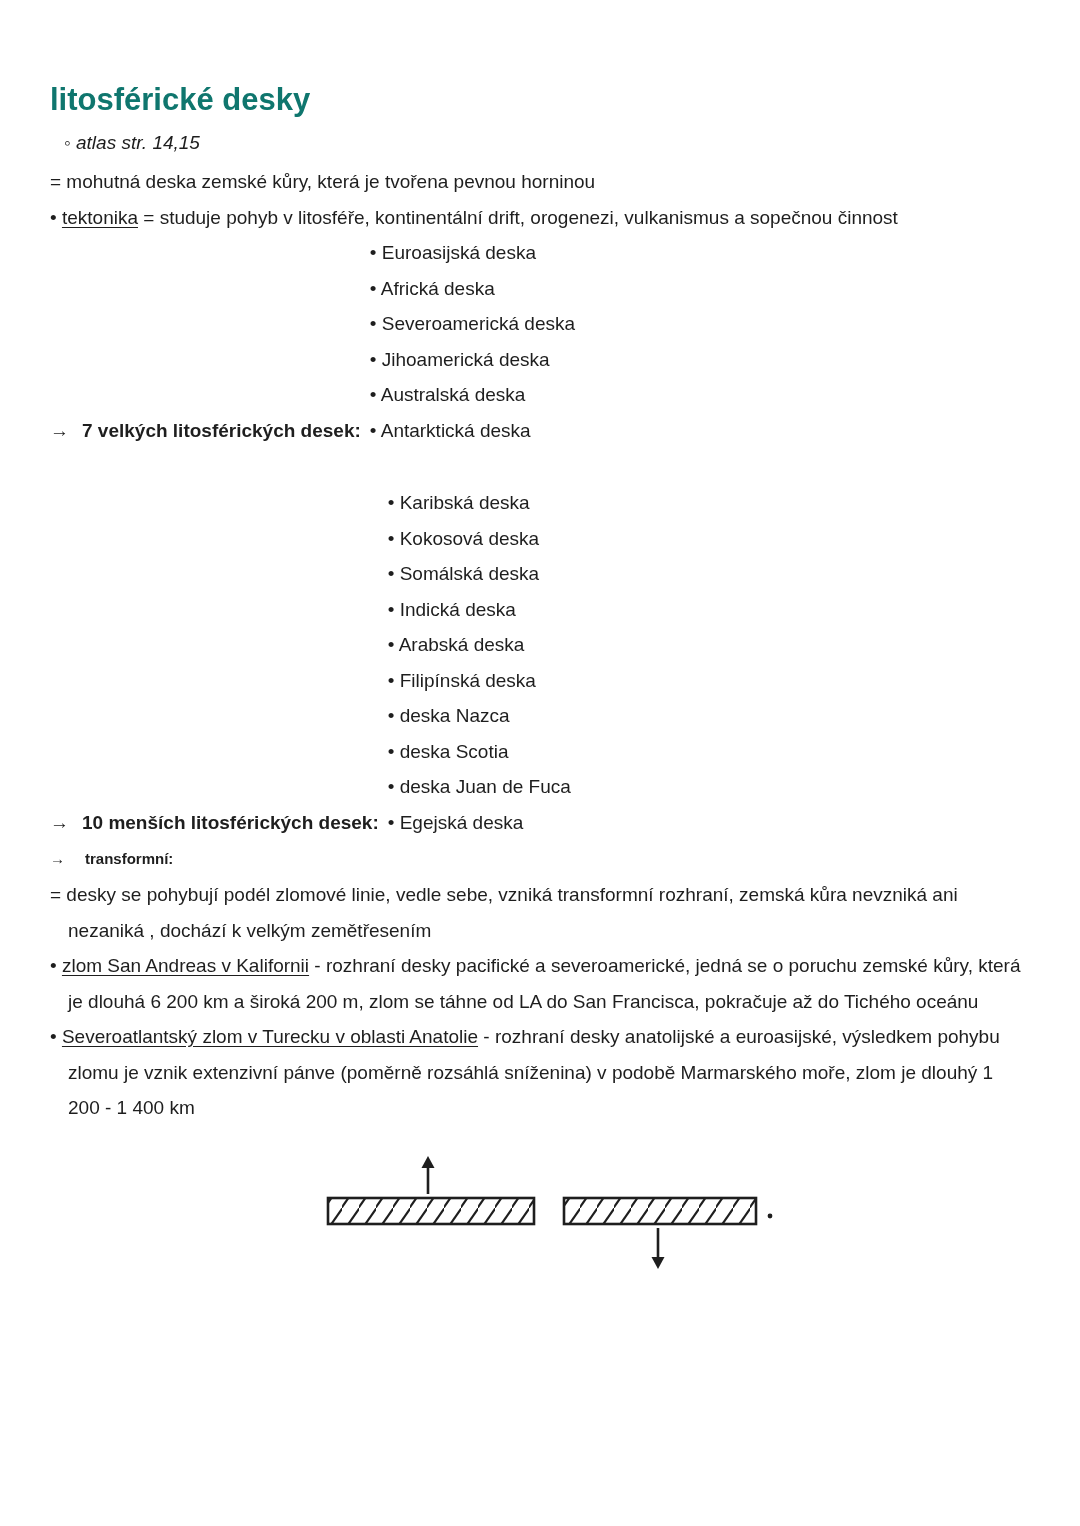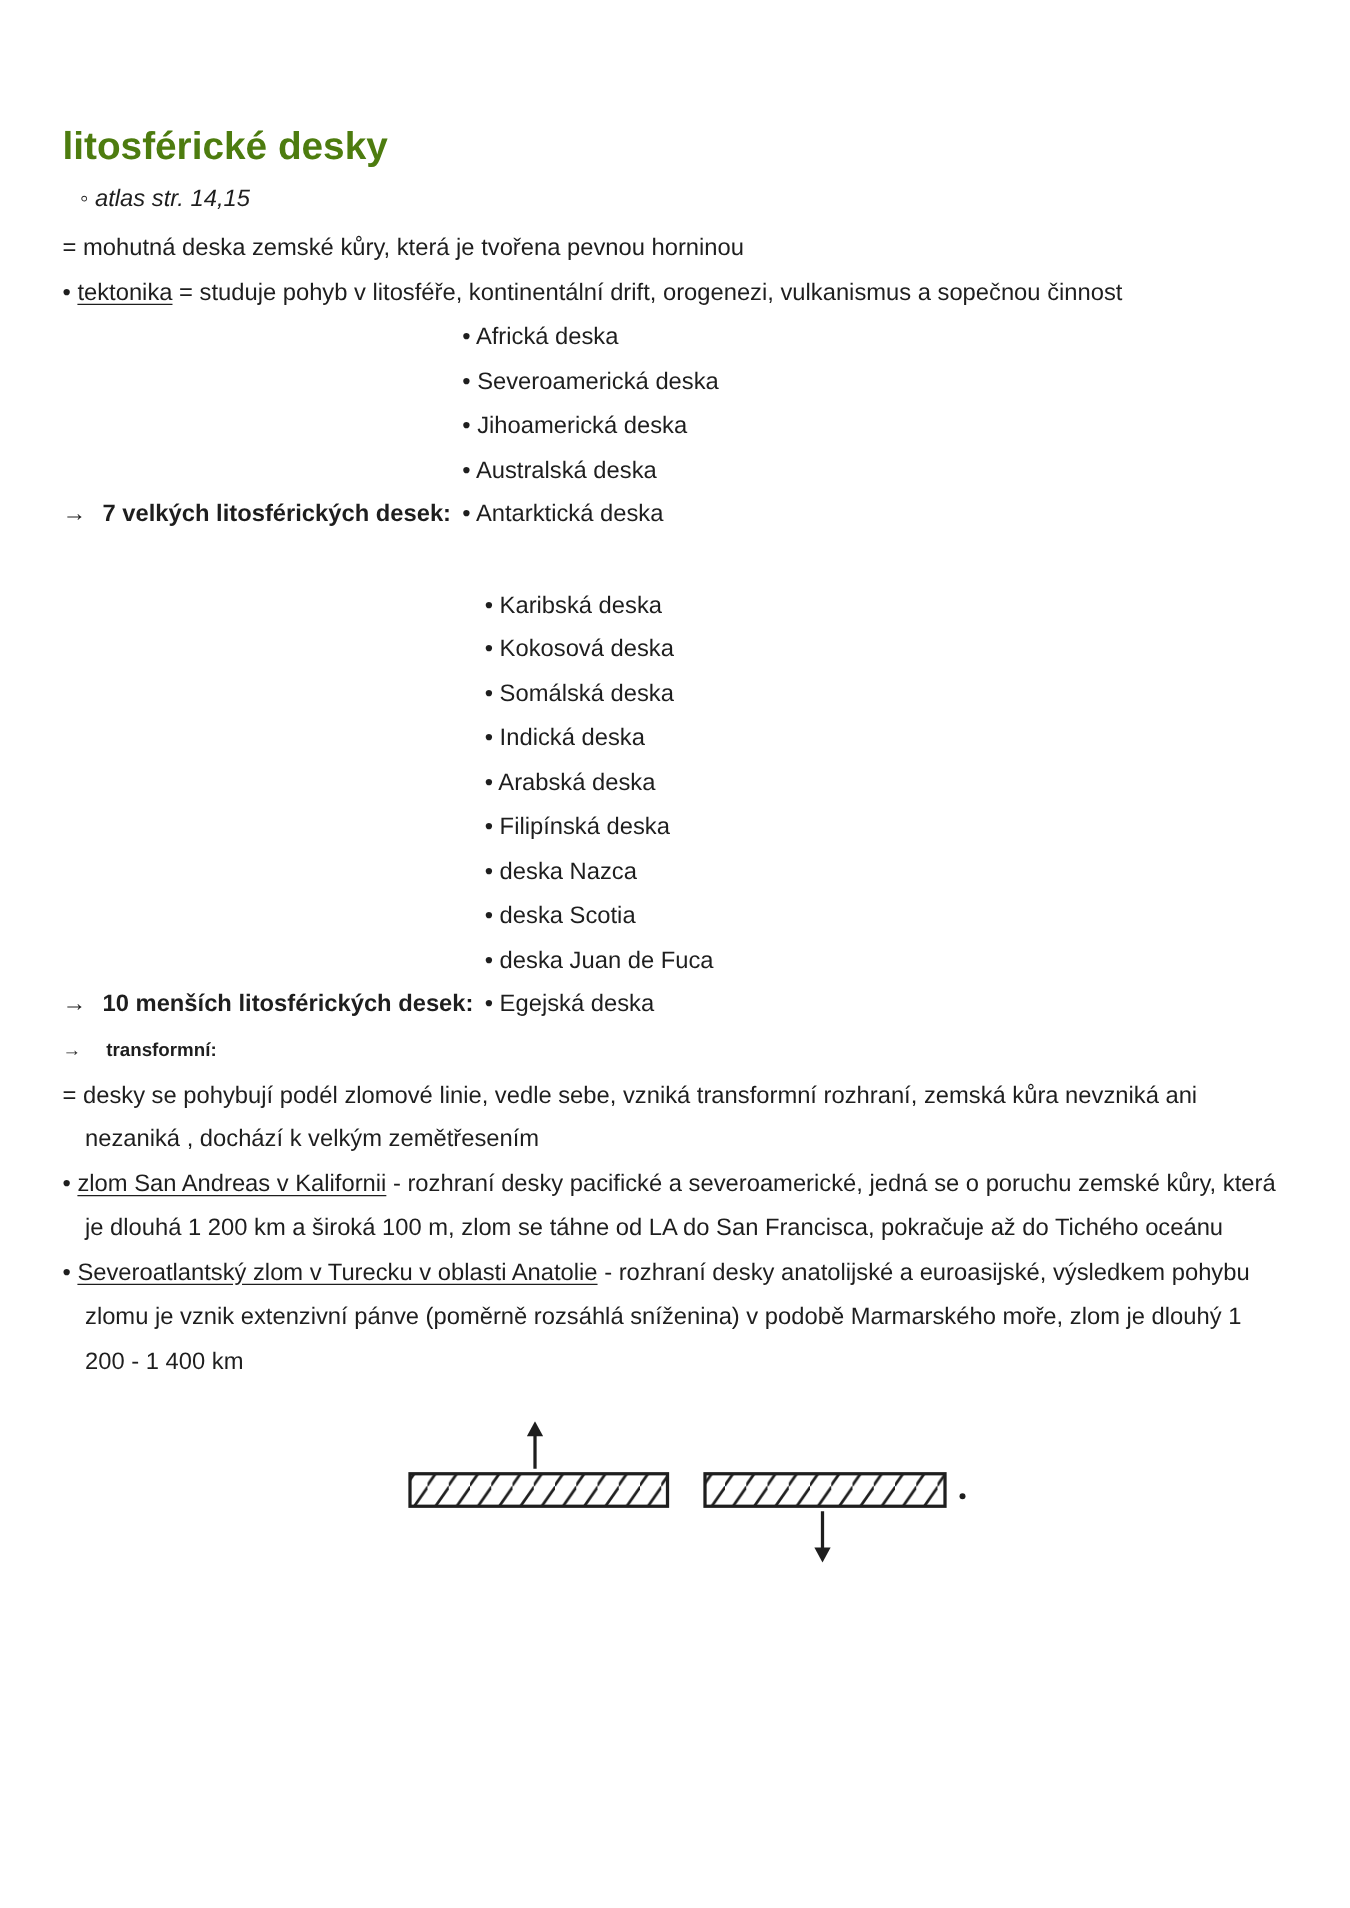--- a/index.html
+++ b/index.html
@@ -13,24 +13,24 @@
     overflow: hidden;
     font-family: "Liberation Sans", sans-serif;
     color: #1e1e1e;
   }
   .page {
     box-sizing: border-box;
     width: 1080px;
     padding: 82px 58px 0 50px;
   }
   h1.title {
-    margin: 17px 0 10px 0;
+    margin: 0 0 10px 0;
     font-size: 31px;
     font-weight: 700;
-    color: #4d7c0f;
+    color: #0f766e;
   }
   .atlas {
     font-style: italic;
     font-size: 19px;
     line-height: 30px;
     margin-left: 14px;
     margin-bottom: 6px;
   }
   .para {
     font-size: 19px;
@@ -74,20 +74,21 @@
 
   <div class="atlas">◦ atlas str. 14,15</div>
 
   <div class="para">= mohutná deska zemské kůry, která je tvořena pevnou horninou</div>
 
   <div class="para hang"><span>•</span> <span class="u">tektonika</span><span> = studuje pohyb v litosféře, kontinentální drift, orogenezi, vulkanismus a sopečnou činnost</span></div>
 
   <div class="plate-section">
     <div class="plate-label"><span class="arrow">→</span><span>7 velkých litosférických desek:</span></div>
     <div class="plate-list">
+      <div class="para">• Euroasijská deska</div>
       <div class="para">• Africká deska</div>
       <div class="para">• Severoamerická deska</div>
       <div class="para">• Jihoamerická deska</div>
       <div class="para">• Australská deska</div>
       <div class="para">• Antarktická deska</div>
     </div>
   </div>
 
   <div class="plate-section gap-above">
     <div class="plate-label"><span class="arrow">→</span><span>10 menších litosférických desek:</span></div>
@@ -102,21 +103,21 @@
       <div class="para">• deska Scotia</div>
       <div class="para">• deska Juan de Fuca</div>
       <div class="para">• Egejská deska</div>
     </div>
   </div>
 
   <div class="transform-heading"><span class="arrow">→</span><span>transformní:</span></div>
 
   <div class="para hang">= desky se pohybují podél zlomové linie, vedle sebe, vzniká transformní rozhraní, zemská kůra nevzniká ani nezaniká , dochází k velkým zemětřesením</div>
 
-  <div class="para hang"><span>•</span> <span class="u">zlom San Andreas v Kalifornii</span><span> - rozhraní desky pacifické a severoamerické, jedná se o poruchu zemské kůry, která je dlouhá 1 200 km a široká 100 m, zlom se táhne od LA do San Francisca, pokračuje až do Tichého oceánu</span></div>
+  <div class="para hang"><span>•</span> <span class="u">zlom San Andreas v Kalifornii</span><span> - rozhraní desky pacifické a severoamerické, jedná se o poruchu zemské kůry, která je dlouhá 6 200 km a široká 200 m, zlom se táhne od LA do San Francisca, pokračuje až do Tichého oceánu</span></div>
 
   <div class="para hang"><span>•</span> <span class="u">Severoatlantský zlom v Turecku v oblasti Anatolie</span><span> - rozhraní desky anatolijské a euroasijské, výsledkem pohybu zlomu je vznik extenzivní pánve (poměrně rozsáhlá sníženina) v podobě Marmarského moře, zlom je dlouhý 1 200 - 1 400 km</span></div>
 
   <div class="diagram-wrap">
     <svg width="470" height="118" viewBox="0 0 470 118" xmlns="http://www.w3.org/2000/svg">
       <defs>
         <pattern id="hatch" width="17" height="26" patternUnits="userSpaceOnUse">
           <line x1="-2" y1="28" x2="19" y2="-2" stroke="#1e1e1e" stroke-width="2.2"></line>
         </pattern>
       </defs>

